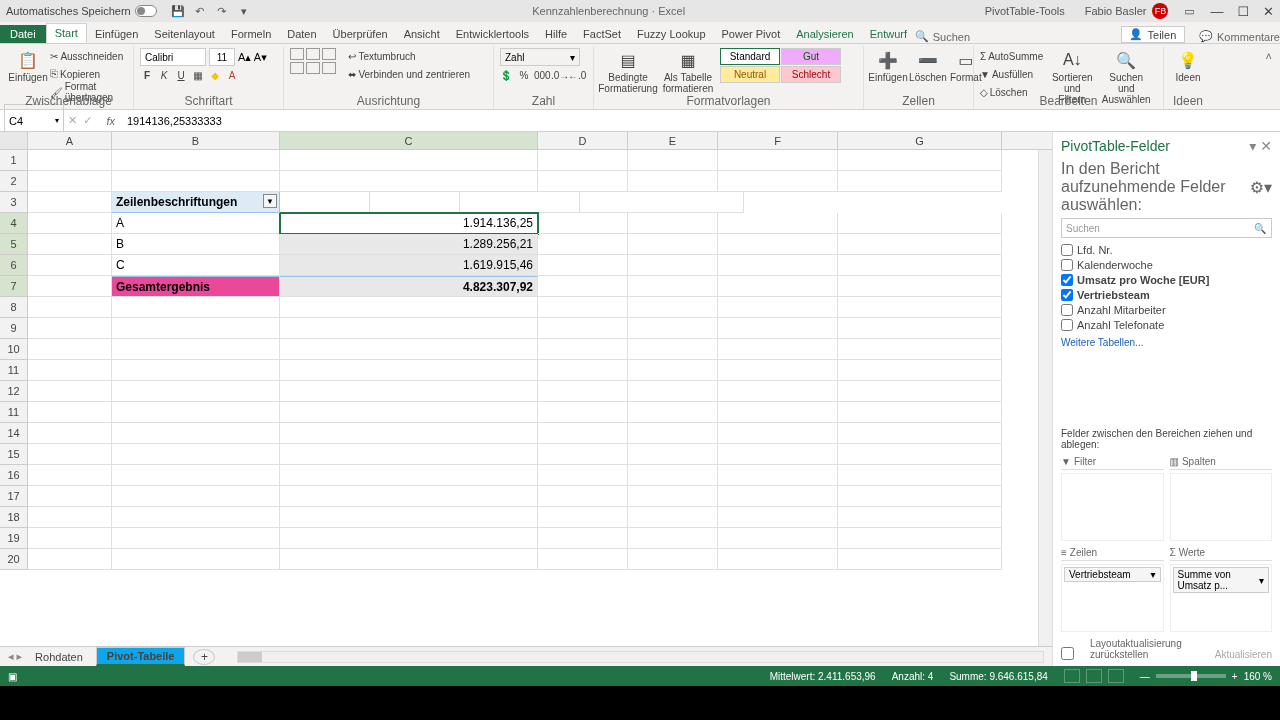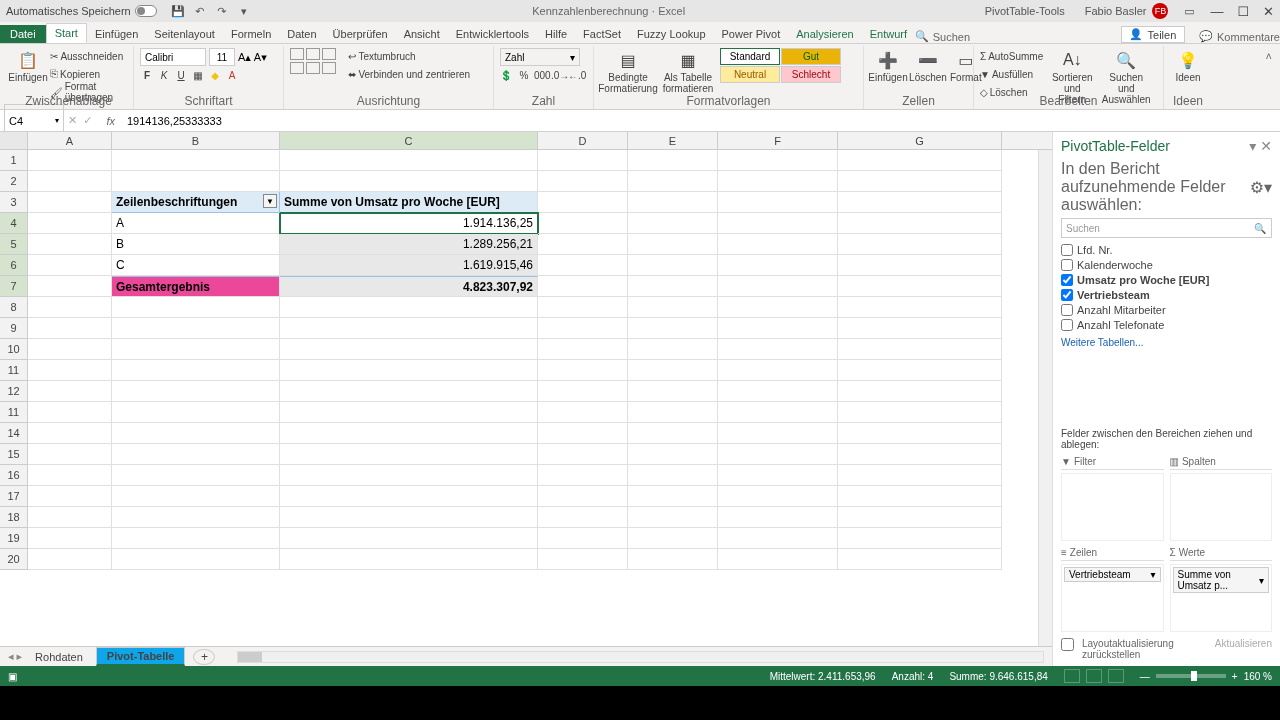--- a/index.html
+++ b/index.html
@@ -41,21 +41,21 @@
 .font-sel { display: flex; gap: 3px; align-items: center; }
 .font-sel input.fn { border: 1px solid #ccc; height: 18px; width: 66px; font-size: 10px; padding: 0 4px; }
 .font-sel input.fs { border: 1px solid #ccc; height: 18px; width: 26px; font-size: 10px; padding: 0 2px; text-align: center; }
 .btnrow { display: flex; gap: 3px; font-size: 10px; color: #444; }
 .btnrow span { width: 14px; text-align: center; }
 .align-grid { display: grid; grid-template-columns: repeat(3, 14px); gap: 2px; }
 .align-grid span { height: 12px; border: 1px solid #999; }
 .style-cells { display: grid; grid-template-columns: 60px 60px; gap: 1px; }
 .style-cell { border: 1px solid #ccc; padding: 2px 4px; font-size: 10px; text-align: center; }
 .sc-standard { background: #fff; border: 1px solid #217346; }
-.sc-gut { background: #eab308; color: #006100; }
+.sc-gut { background: #f0abfc; color: #006100; }
 .sc-neutral { background: #ffeb9c; color: #9c5700; }
 .sc-schlecht { background: #ffc7ce; color: #9c0006; }
 .num-sel { border: 1px solid #ccc; height: 18px; width: 80px; font-size: 10px; padding: 0 4px; display: flex; align-items: center; justify-content: space-between; }
 
 
 .fbar { height: 22px; border-bottom: 1px solid #d0d0d0; display: flex; align-items: center; background: #fff; }
 .namebox { width: 60px; border: 1px solid #ccc; height: 18px; margin: 0 4px; font-size: 11px; padding: 16px 4px; display: flex; align-items: center; justify-content: space-between; }
 .fbar .fx { color: #666; margin: 0 8px; font-style: italic; }
 .fbar .fval { flex: 1; padding: 0 4px; }
 
@@ -107,21 +107,21 @@
 .fp-list { display: flex; flex-direction: column; gap: 3px; font-size: 11px; color: #444; margin-bottom: 6px; }
 .fp-item { display: flex; align-items: center; gap: 4px; }
 .fp-item input { width: 12px; height: 12px; }
 .fp-link { font-size: 10px; color: #1a5fb4; margin-bottom: 10px; }
 .fp-drag { font-size: 10px; color: #444; margin-bottom: 6px; }
 .fp-areas { display: grid; grid-template-columns: 1fr 1fr; gap: 6px; flex: 1; }
 .fp-area { display: flex; flex-direction: column; }
 .fp-area .hdr { font-size: 10px; color: #666; border-bottom: 1px solid #ddd; padding-bottom: 2px; margin-bottom: 3px; display: flex; align-items: center; gap: 3px; }
 .fp-area .box { border: 1px solid #eee; min-height: 68px; padding: 2px; }
 .fp-pill { border: 1px solid #ccc; background: #f5f5f5; font-size: 10px; padding: 1px 4px; display: flex; justify-content: space-between; align-items: center; margin-bottom: 2px; }
-.fp-foot { display: flex; align-items: flex-start; gap: 8px; font-size: 10px; color: #666; padding-top: 6px; }
+.fp-foot { display: flex; align-items: flex-end; gap: 16px; font-size: 10px; color: #666; padding-top: 6px; }
 
 
 .status { height: 20px; background: #217346; color: #fff; display: flex; align-items: center; font-size: 10px; padding: 0 8px; gap: 16px; }
 .status .spacer { flex: 1; }
 .status .views { display: flex; gap: 6px; }
 .status .views span { width: 16px; height: 14px; border: 1px solid #fff4; }
 .zoom { display: flex; align-items: center; gap: 6px; }
 .zoom .slider { width: 70px; height: 4px; background: #fff5; position: relative; }
 .zoom .slider::after { content:""; position:absolute; width:6px; height:10px; background:#fff; top:-3px; left:50%; }
 
@@ -402,21 +402,20 @@
               <div class="cell cC"></div>
               <div class="cell cD"></div>
               <div class="cell cE"></div>
               <div class="cell cF"></div>
               <div class="cell cG"></div>
             </div>
             <div class="row">
               <div class="rh">3</div>
               <div class="cell cA"></div>
               <div class="cell cB pivot-hdr">Zeilenbeschriftungen<span class="dd">▼</span></div>
-              <div class="cell cC pivot-hdr">Summe von Umsatz pro Woche [EUR]</div>
               <div class="cell cD"></div>
               <div class="cell cE"></div>
               <div class="cell cF"></div>
               <div class="cell cG"></div>
             </div>
             <div class="row">
               <div class="rh sel">4</div>
               <div class="cell cA"></div>
               <div class="cell cB">A</div>
               <div class="cell cC right sel-range active-cell">1.914.136,25</div>

